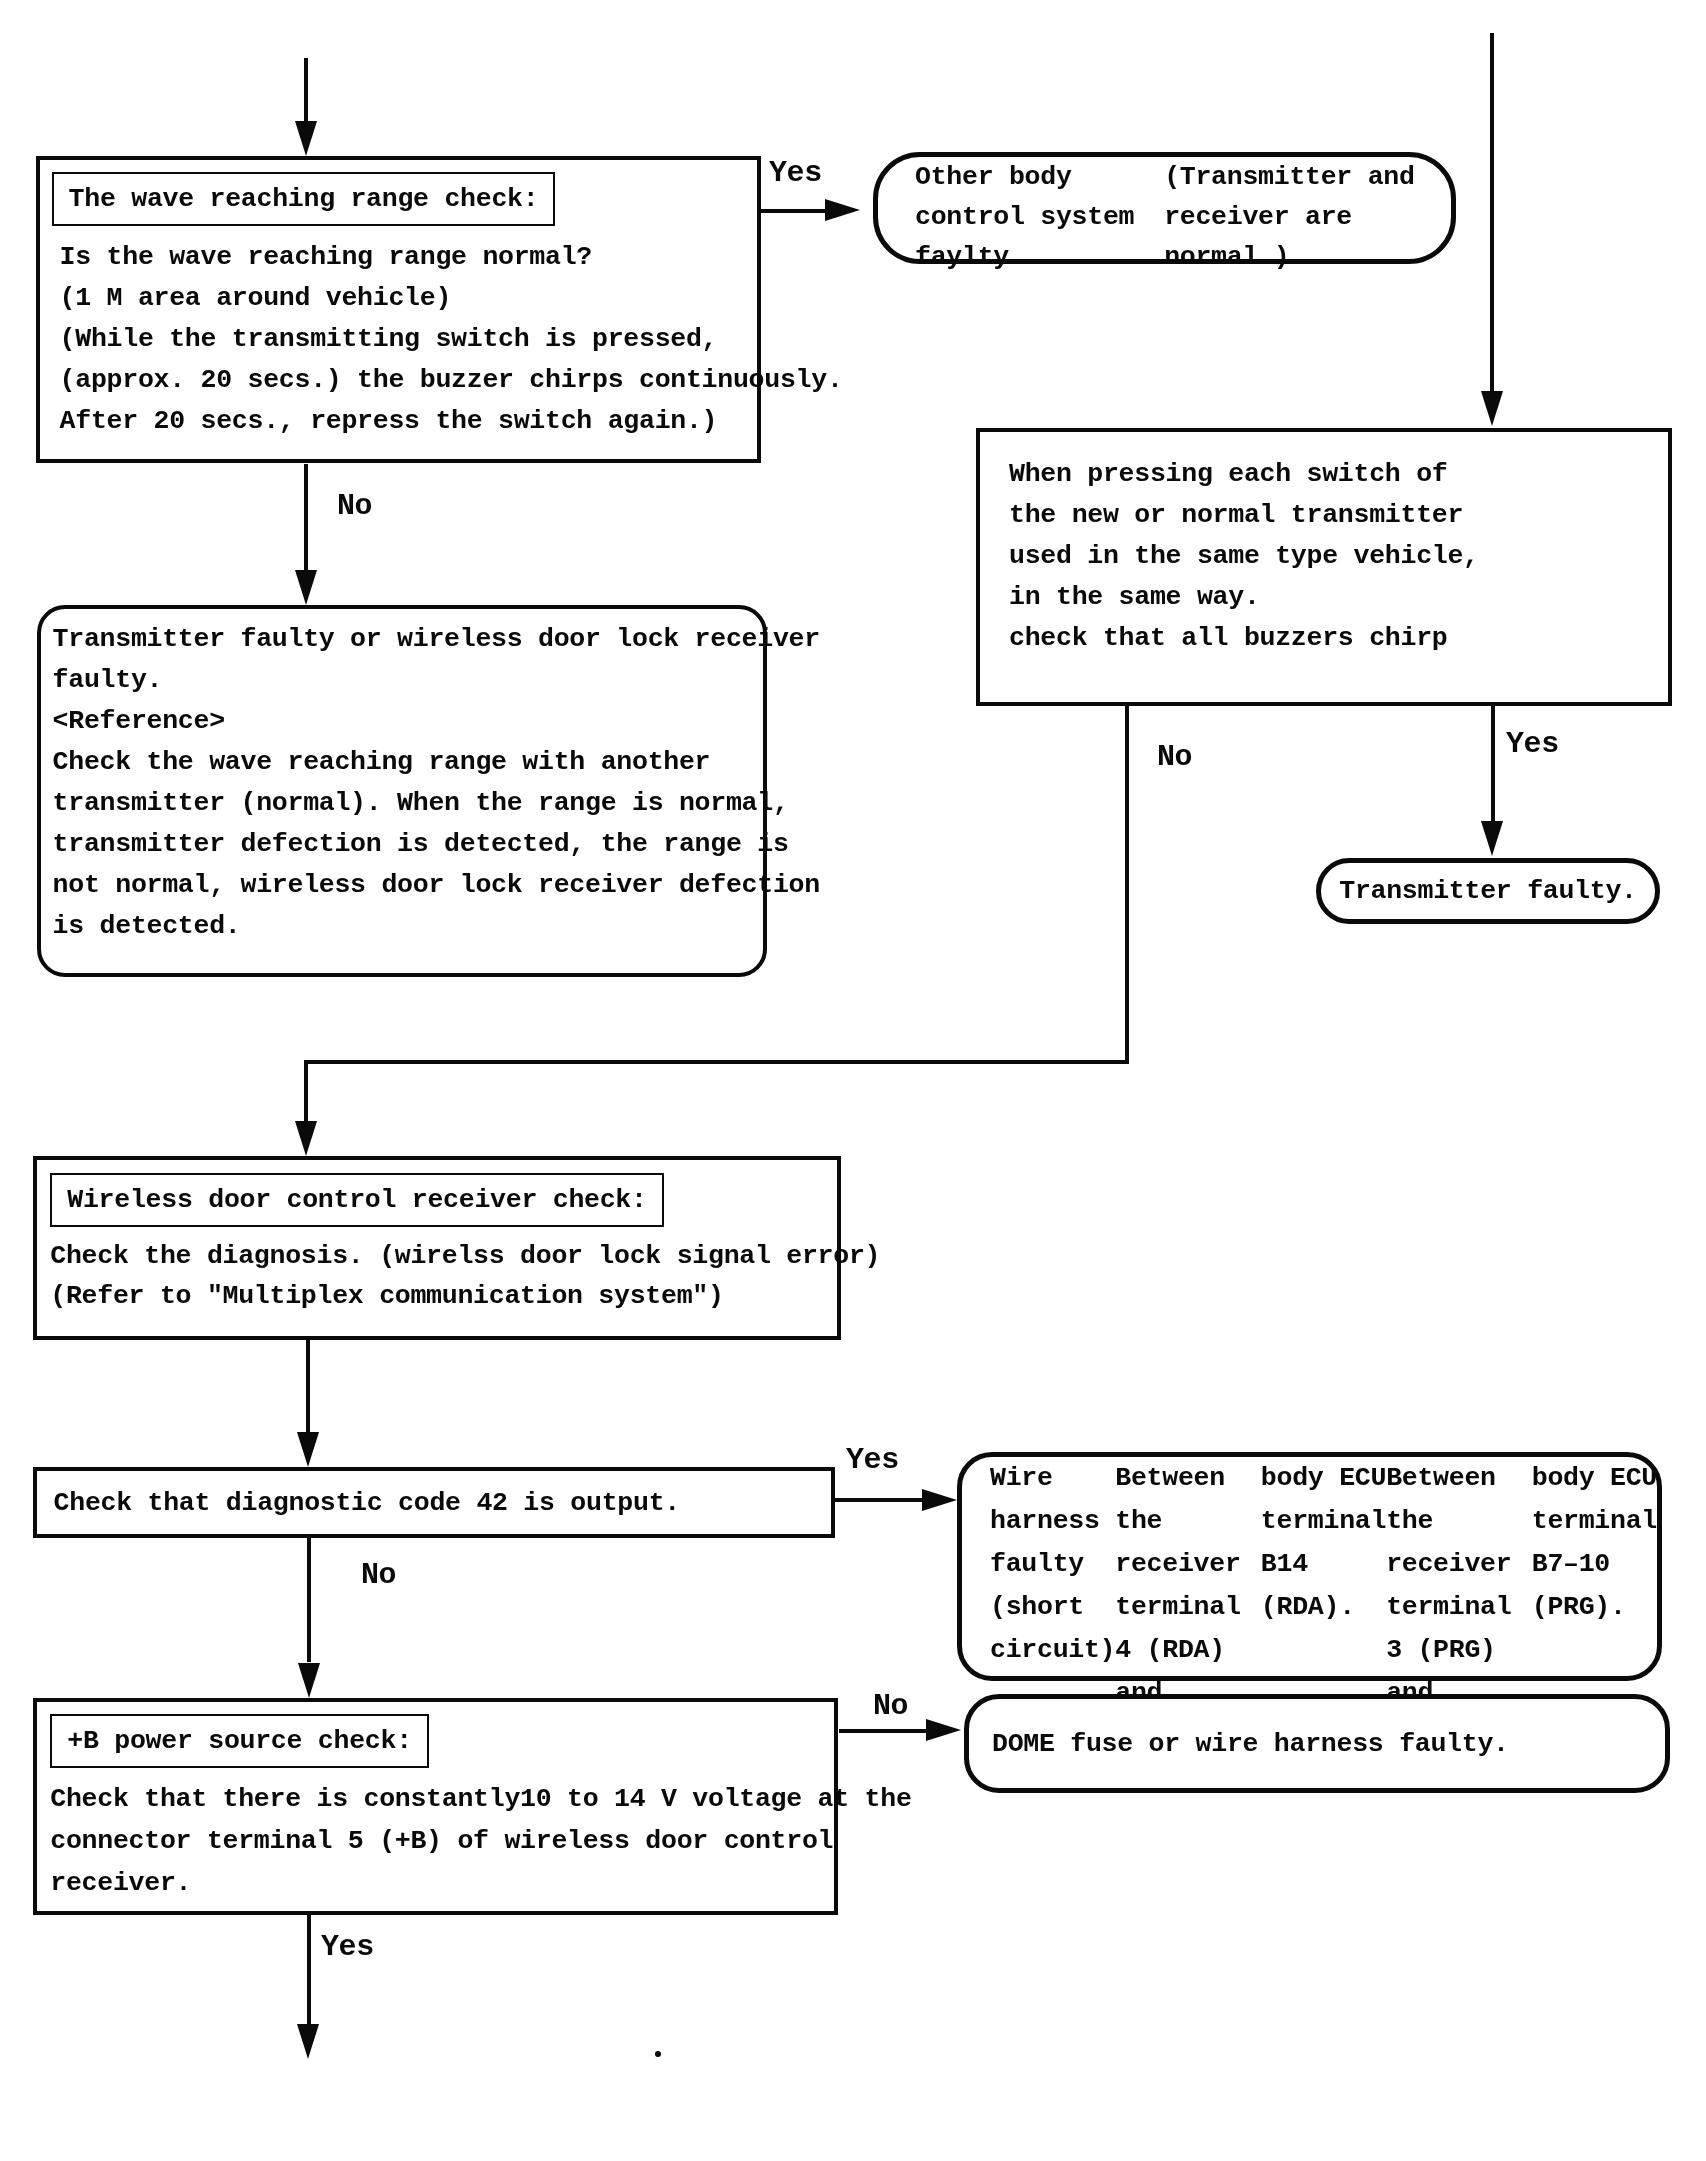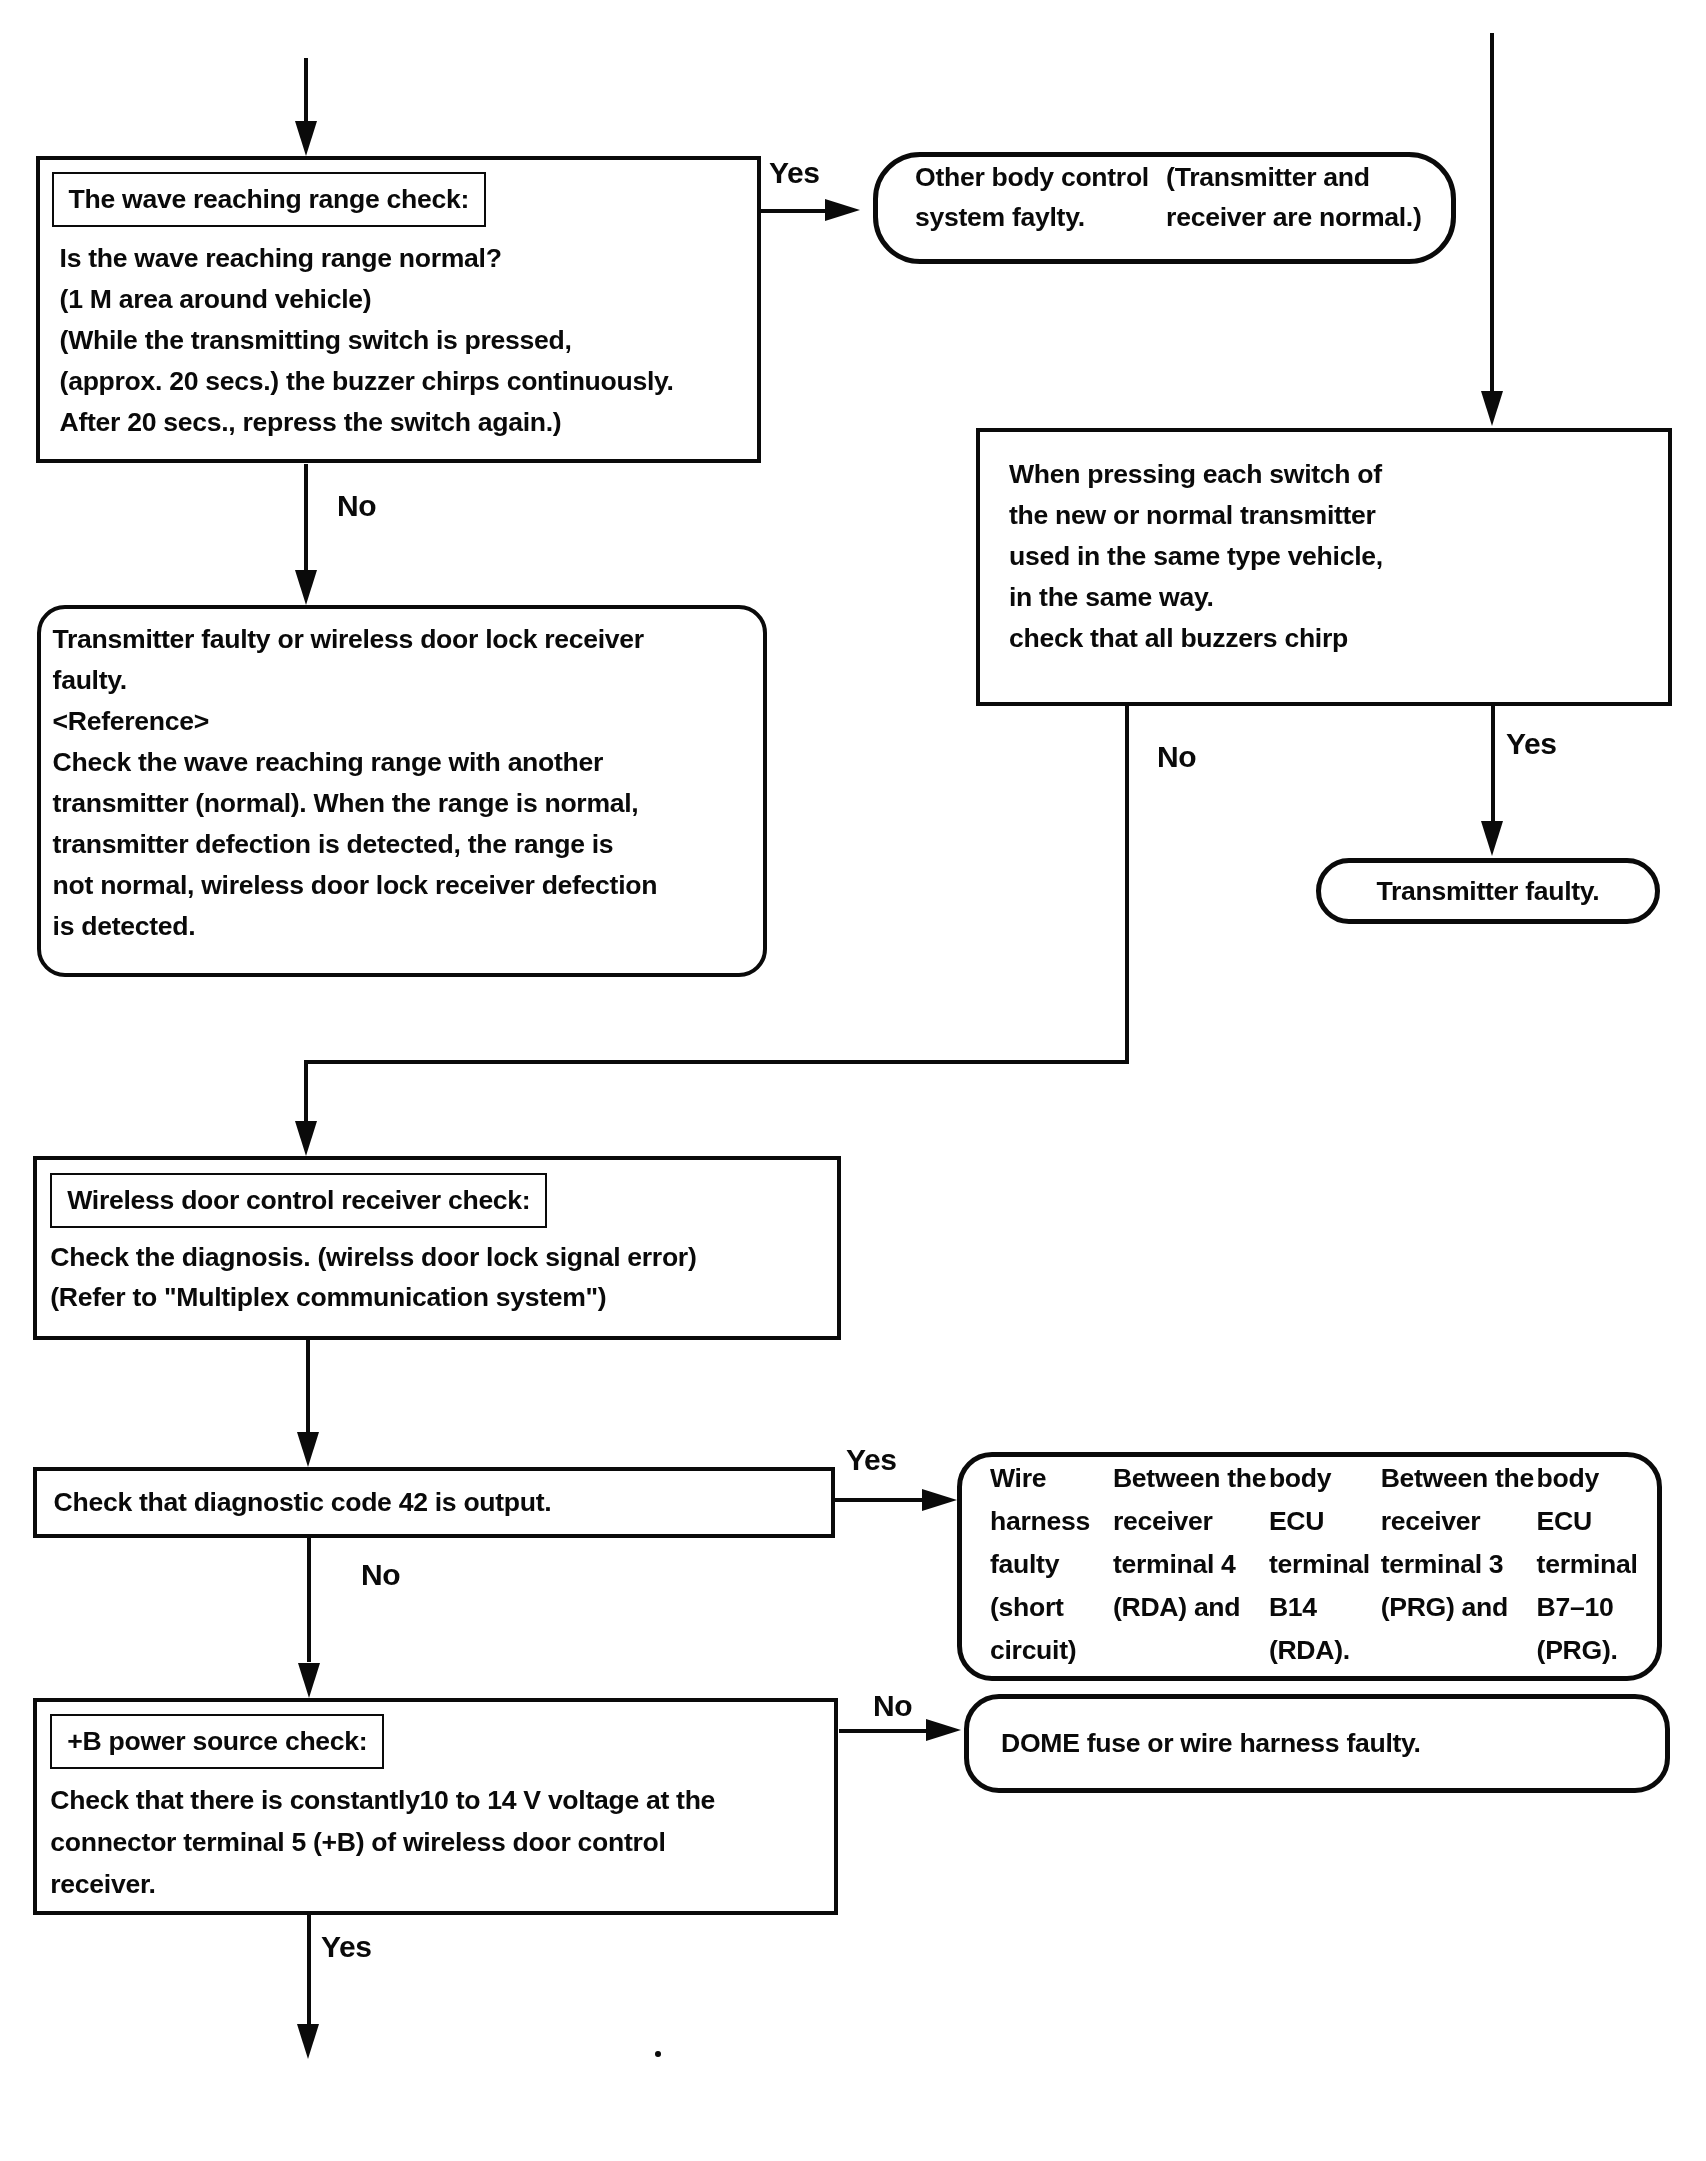--- a/index.html
+++ b/index.html
@@ -1,18 +1,18 @@
 <!DOCTYPE html>
 <html style="font-size:13.3px"><head>
 <meta charset="utf-8">
 <style>
   html,body { margin:0; padding:0; background:#ffffff; }
   .canvas {
     position:relative; width:1706px; height:2062px; background:#ffffff;
-    font-family:Liberation Sans, sans-serif; color:#0a0a0a; overflow:hidden;
+    font-family:Liberation Mono, monospace; color:#0a0a0a; overflow:hidden;
   }
   .node {
     position:absolute; box-sizing:border-box; background:#ffffff;
     border:4.2px solid #0a0a0a; font-size:26.6px; font-weight:bold; letter-spacing:-0.3px;
   }
   .rounded { border-radius:35px; border-width:5px; }
   .biground { border-radius:47px; }
   .titlebox {
     display:inline-block; border:2.5px solid #0a0a0a; padding:10px 15px;
     white-space:nowrap; background:#ffffff;
@@ -141,21 +141,21 @@
       <div>Check that there is constantly10 to 14 V voltage at the</div>
       <div>connector terminal 5 (+B) of wireless door control</div>
       <div>receiver.</div>
     </div>
   </div>
 
   <div class="edge-label" style="left:873px; top:1689px;">No</div>
   <div class="hline" style="left:839px; top:1729px; width:89px;"></div>
   <div class="arrow-right" style="left:926px; top:1719px;"></div>
 
-  <div class="node rounded hcenter" style="left:964px; top:1694px; width:706px; height:99px; padding-left:32px;">
+  <div class="node rounded hcenter" style="left:964px; top:1694px; width:706px; height:99px; padding-left:23px;">
     <span>DOME fuse or wire harness faulty.</span>
   </div>
 
   <div class="edge-label" style="left:321px; top:1930px;">Yes</div>
   <div class="vline" style="left:307px; top:1915px; height:110px;"></div>
   <div class="arrow-down" style="left:297px; top:2024px;"></div>
 
   <div class="speck"></div>
 
   <div class="footer-code">G01896154</div>

